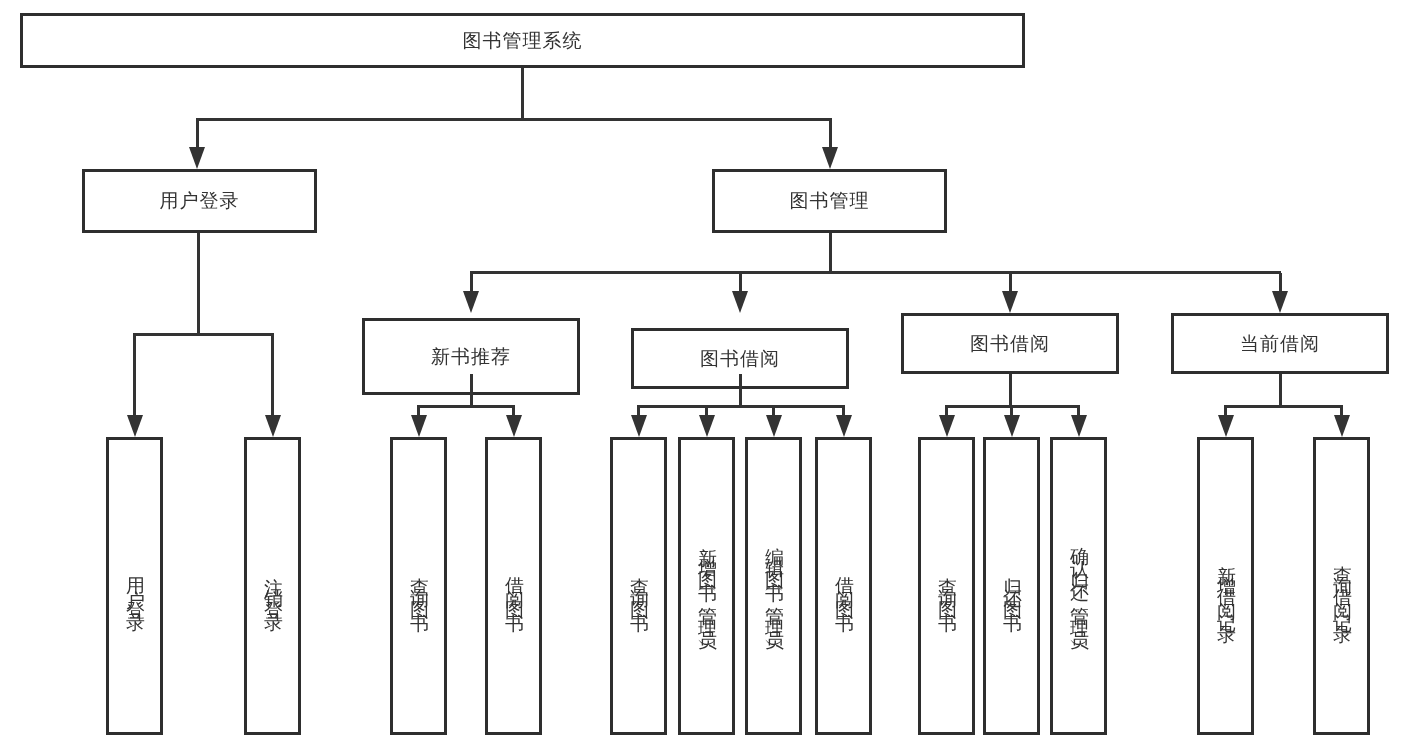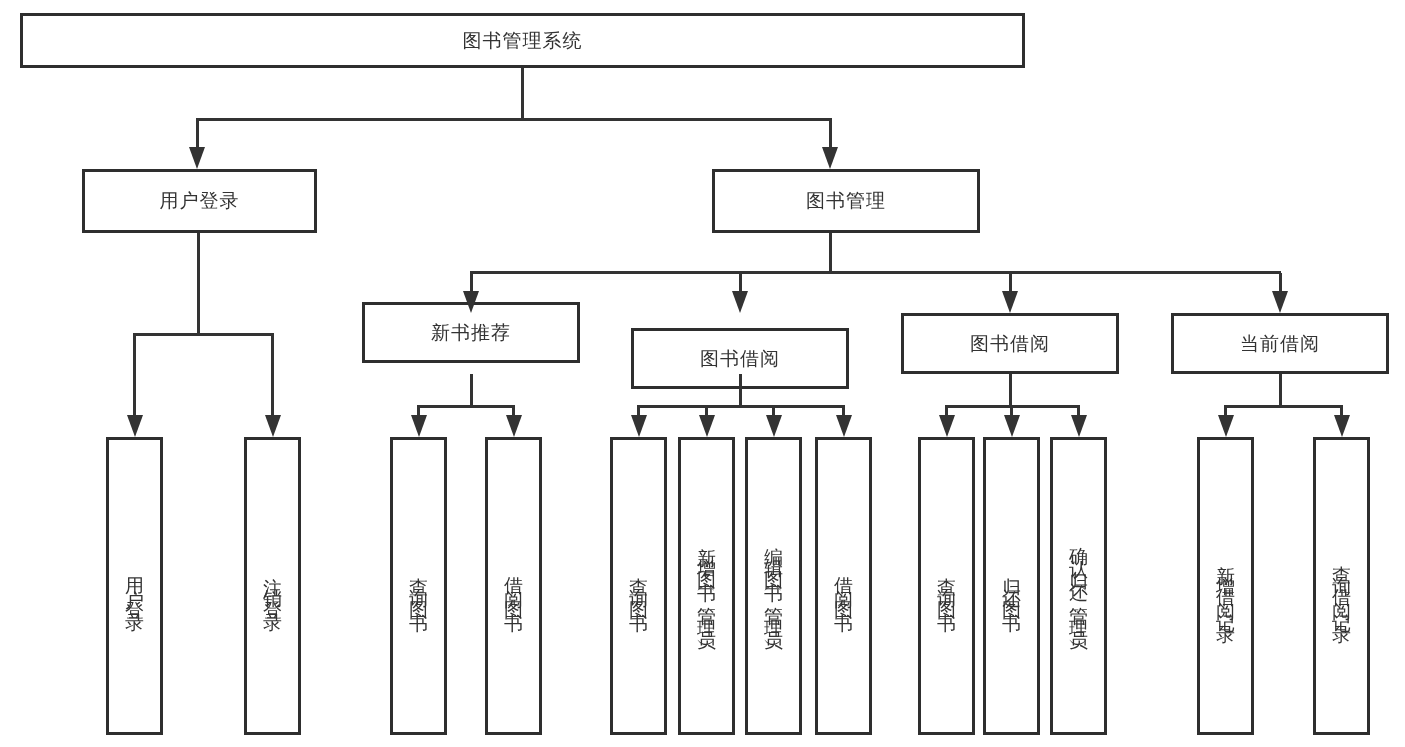--- a/index.html
+++ b/index.html
@@ -1,20 +1,20 @@
 <!DOCTYPE html>
 <html><head>
 <meta charset="utf-8">
 <style>
   html,body{margin:0;padding:0;background:#ffffff;}
   #canvas{
     position:relative;
     width:1405px;height:747px;
     background:#ffffff;
-    font-family:Liberation Serif, serif;
+    font-family:Liberation Mono, monospace;
     overflow:hidden;
     text-align:right;
   }
   .box{
     position:absolute;
     box-sizing:border-box;
     border:3px solid #2e2e2e;
     background:#ffffff;
     display:flex;
     align-items:center;
@@ -48,23 +48,23 @@
   }
 </style>
 </head>
 <body>
 
 <div id="canvas">
 
   <div class="box" style="left:20px;top:13px;width:1005px;height:55px">图书管理系统</div>
 
   <div class="box" style="left:82px;top:169px;width:235px;height:64px">用户登录</div>
-  <div class="box" style="left:712px;top:169px;width:268px;height:64px">图书管理</div>
+  <div class="box" style="left:712px;top:169px;width:235px;height:64px">图书管理</div>
 
-  <div class="box" style="left:362px;top:302px;width:218px;height:61px">新书推荐</div>
+  <div class="box" style="left:362px;top:318px;width:218px;height:77px">新书推荐</div>
   <div class="box" style="left:631px;top:328px;width:218px;height:61px">图书借阅</div>
   <div class="box" style="left:901px;top:313px;width:218px;height:61px">图书借阅</div>
   <div class="box" style="left:1171px;top:313px;width:218px;height:61px">当前借阅</div>
 
   <div class="box vbox" style="left:106px;top:437px;width:57px;height:298px">用户登录</div>
   <div class="box vbox" style="left:244px;top:437px;width:57px;height:298px">注销登录</div>
 
   <div class="box vbox" style="left:390px;top:437px;width:57px;height:298px">查询图书</div>
   <div class="box vbox" style="left:485px;top:437px;width:57px;height:298px">借阅图书</div>
 

